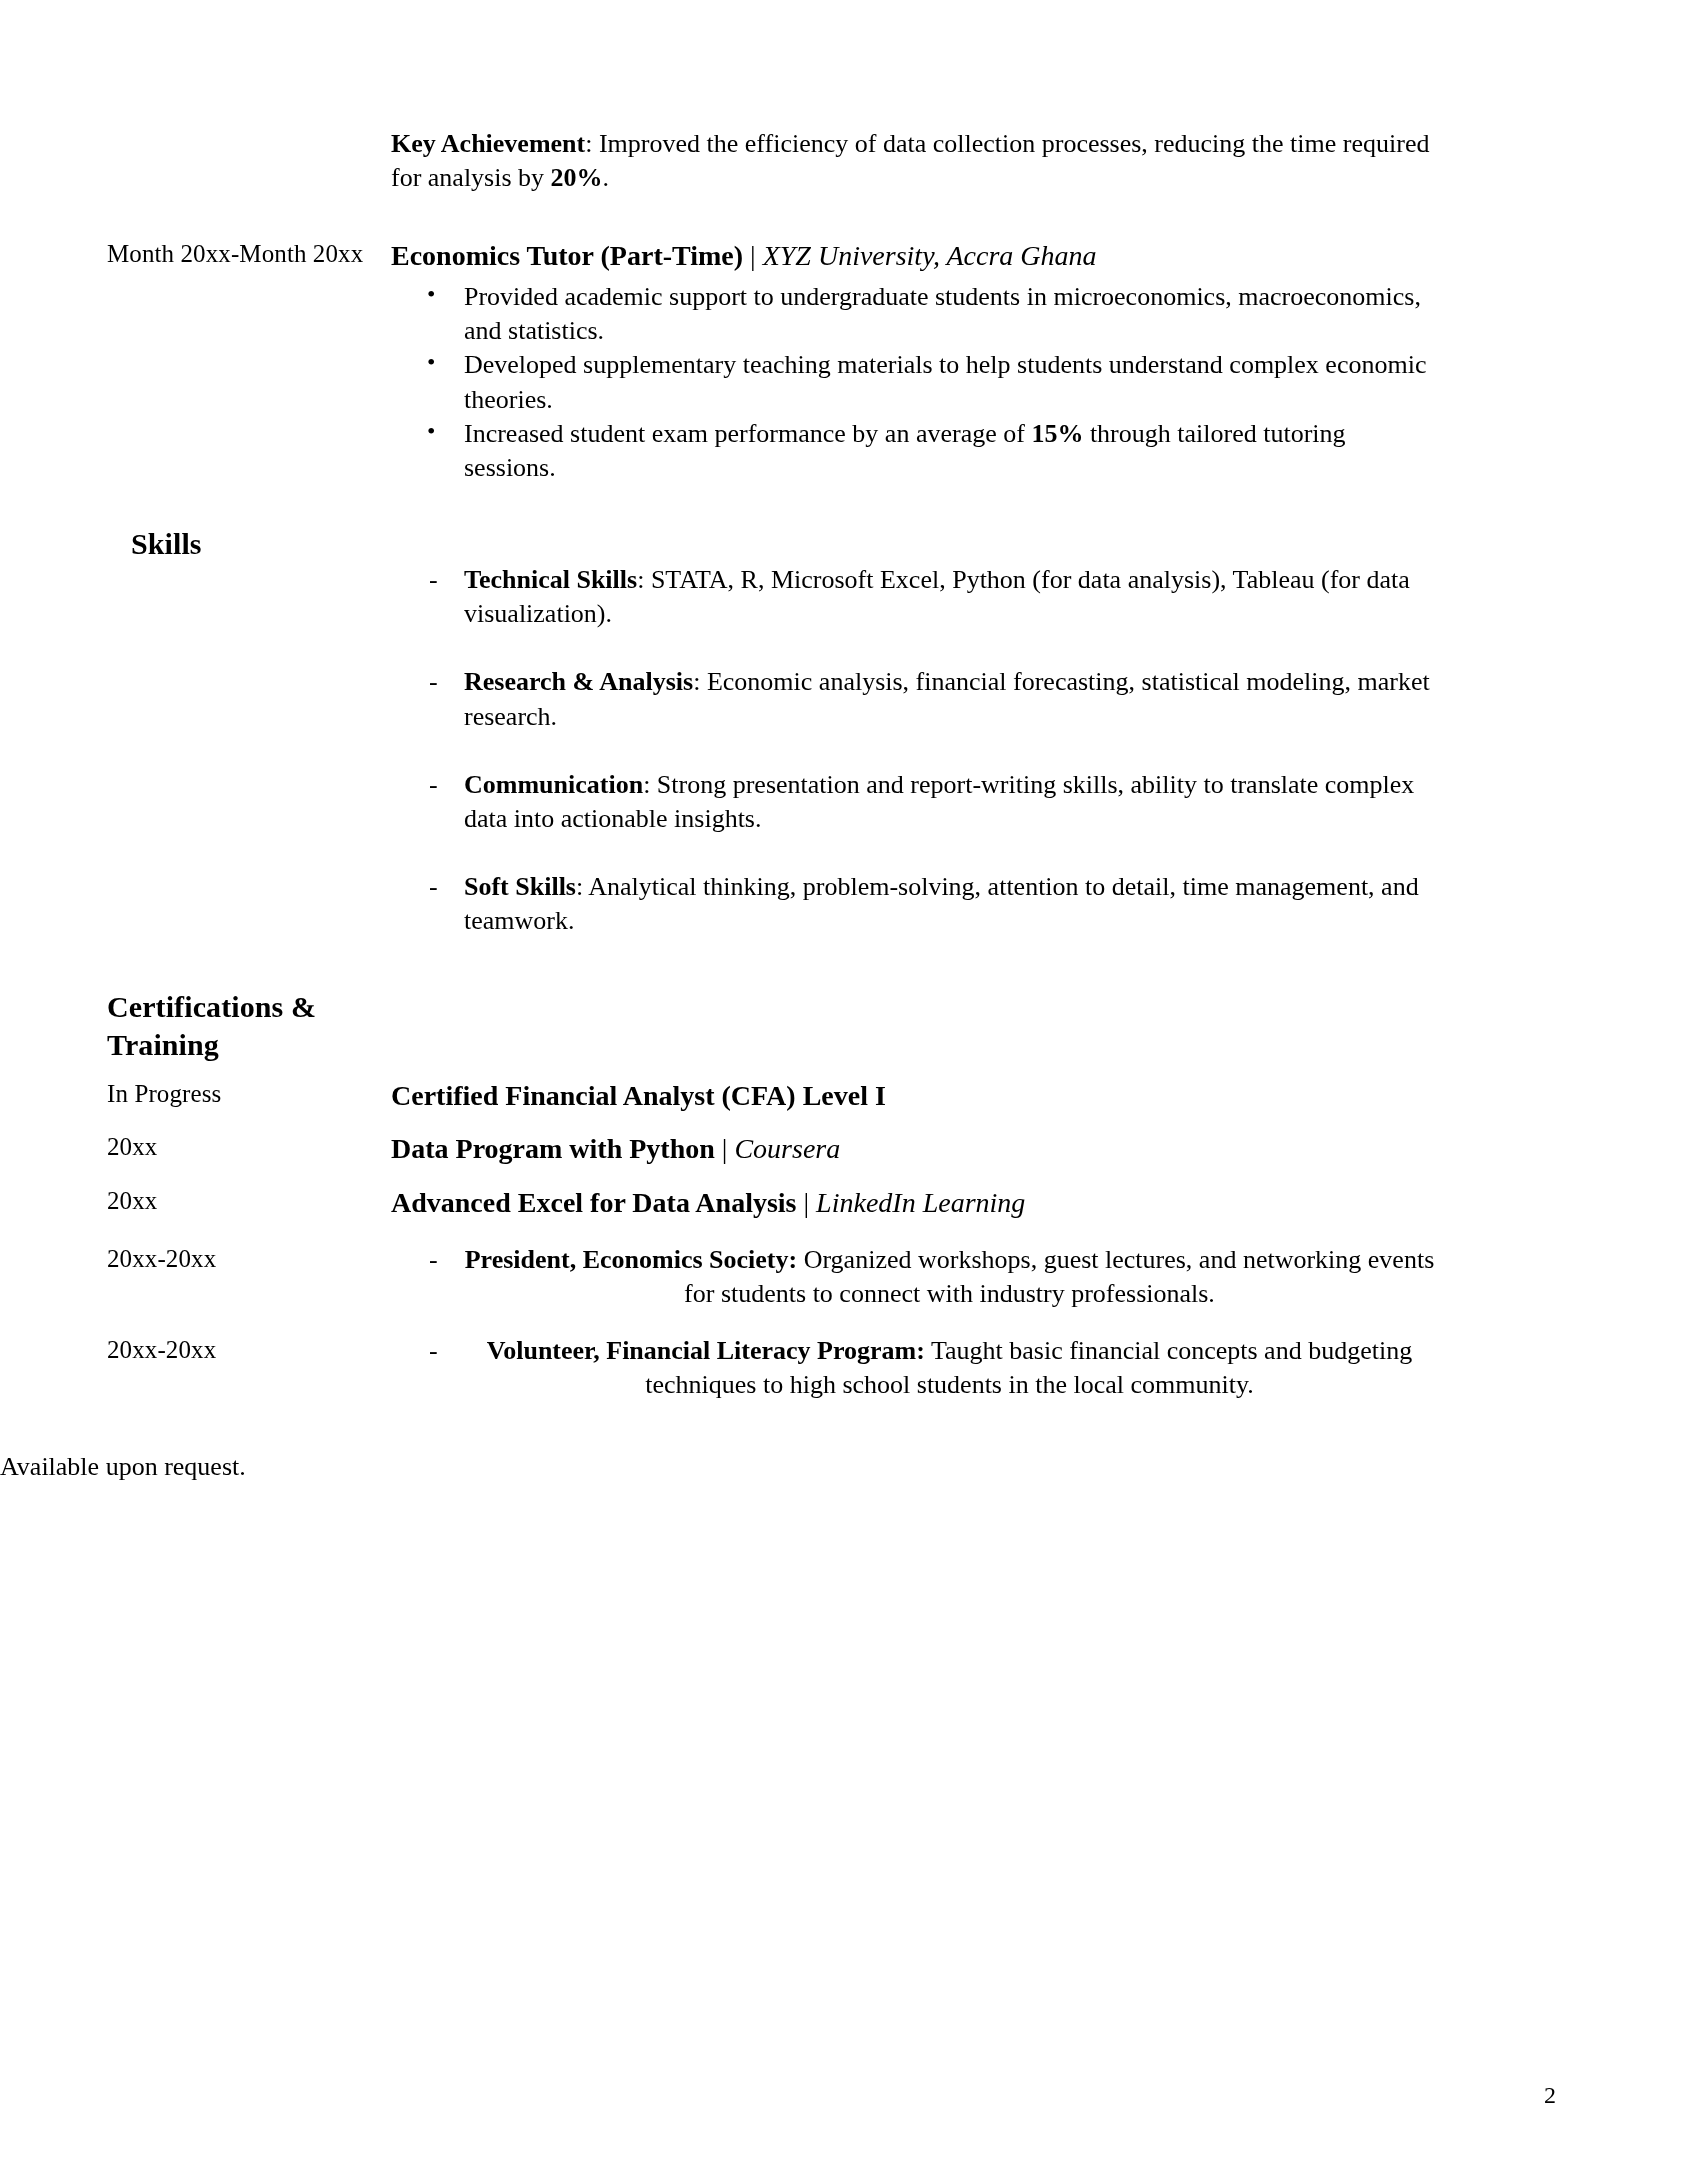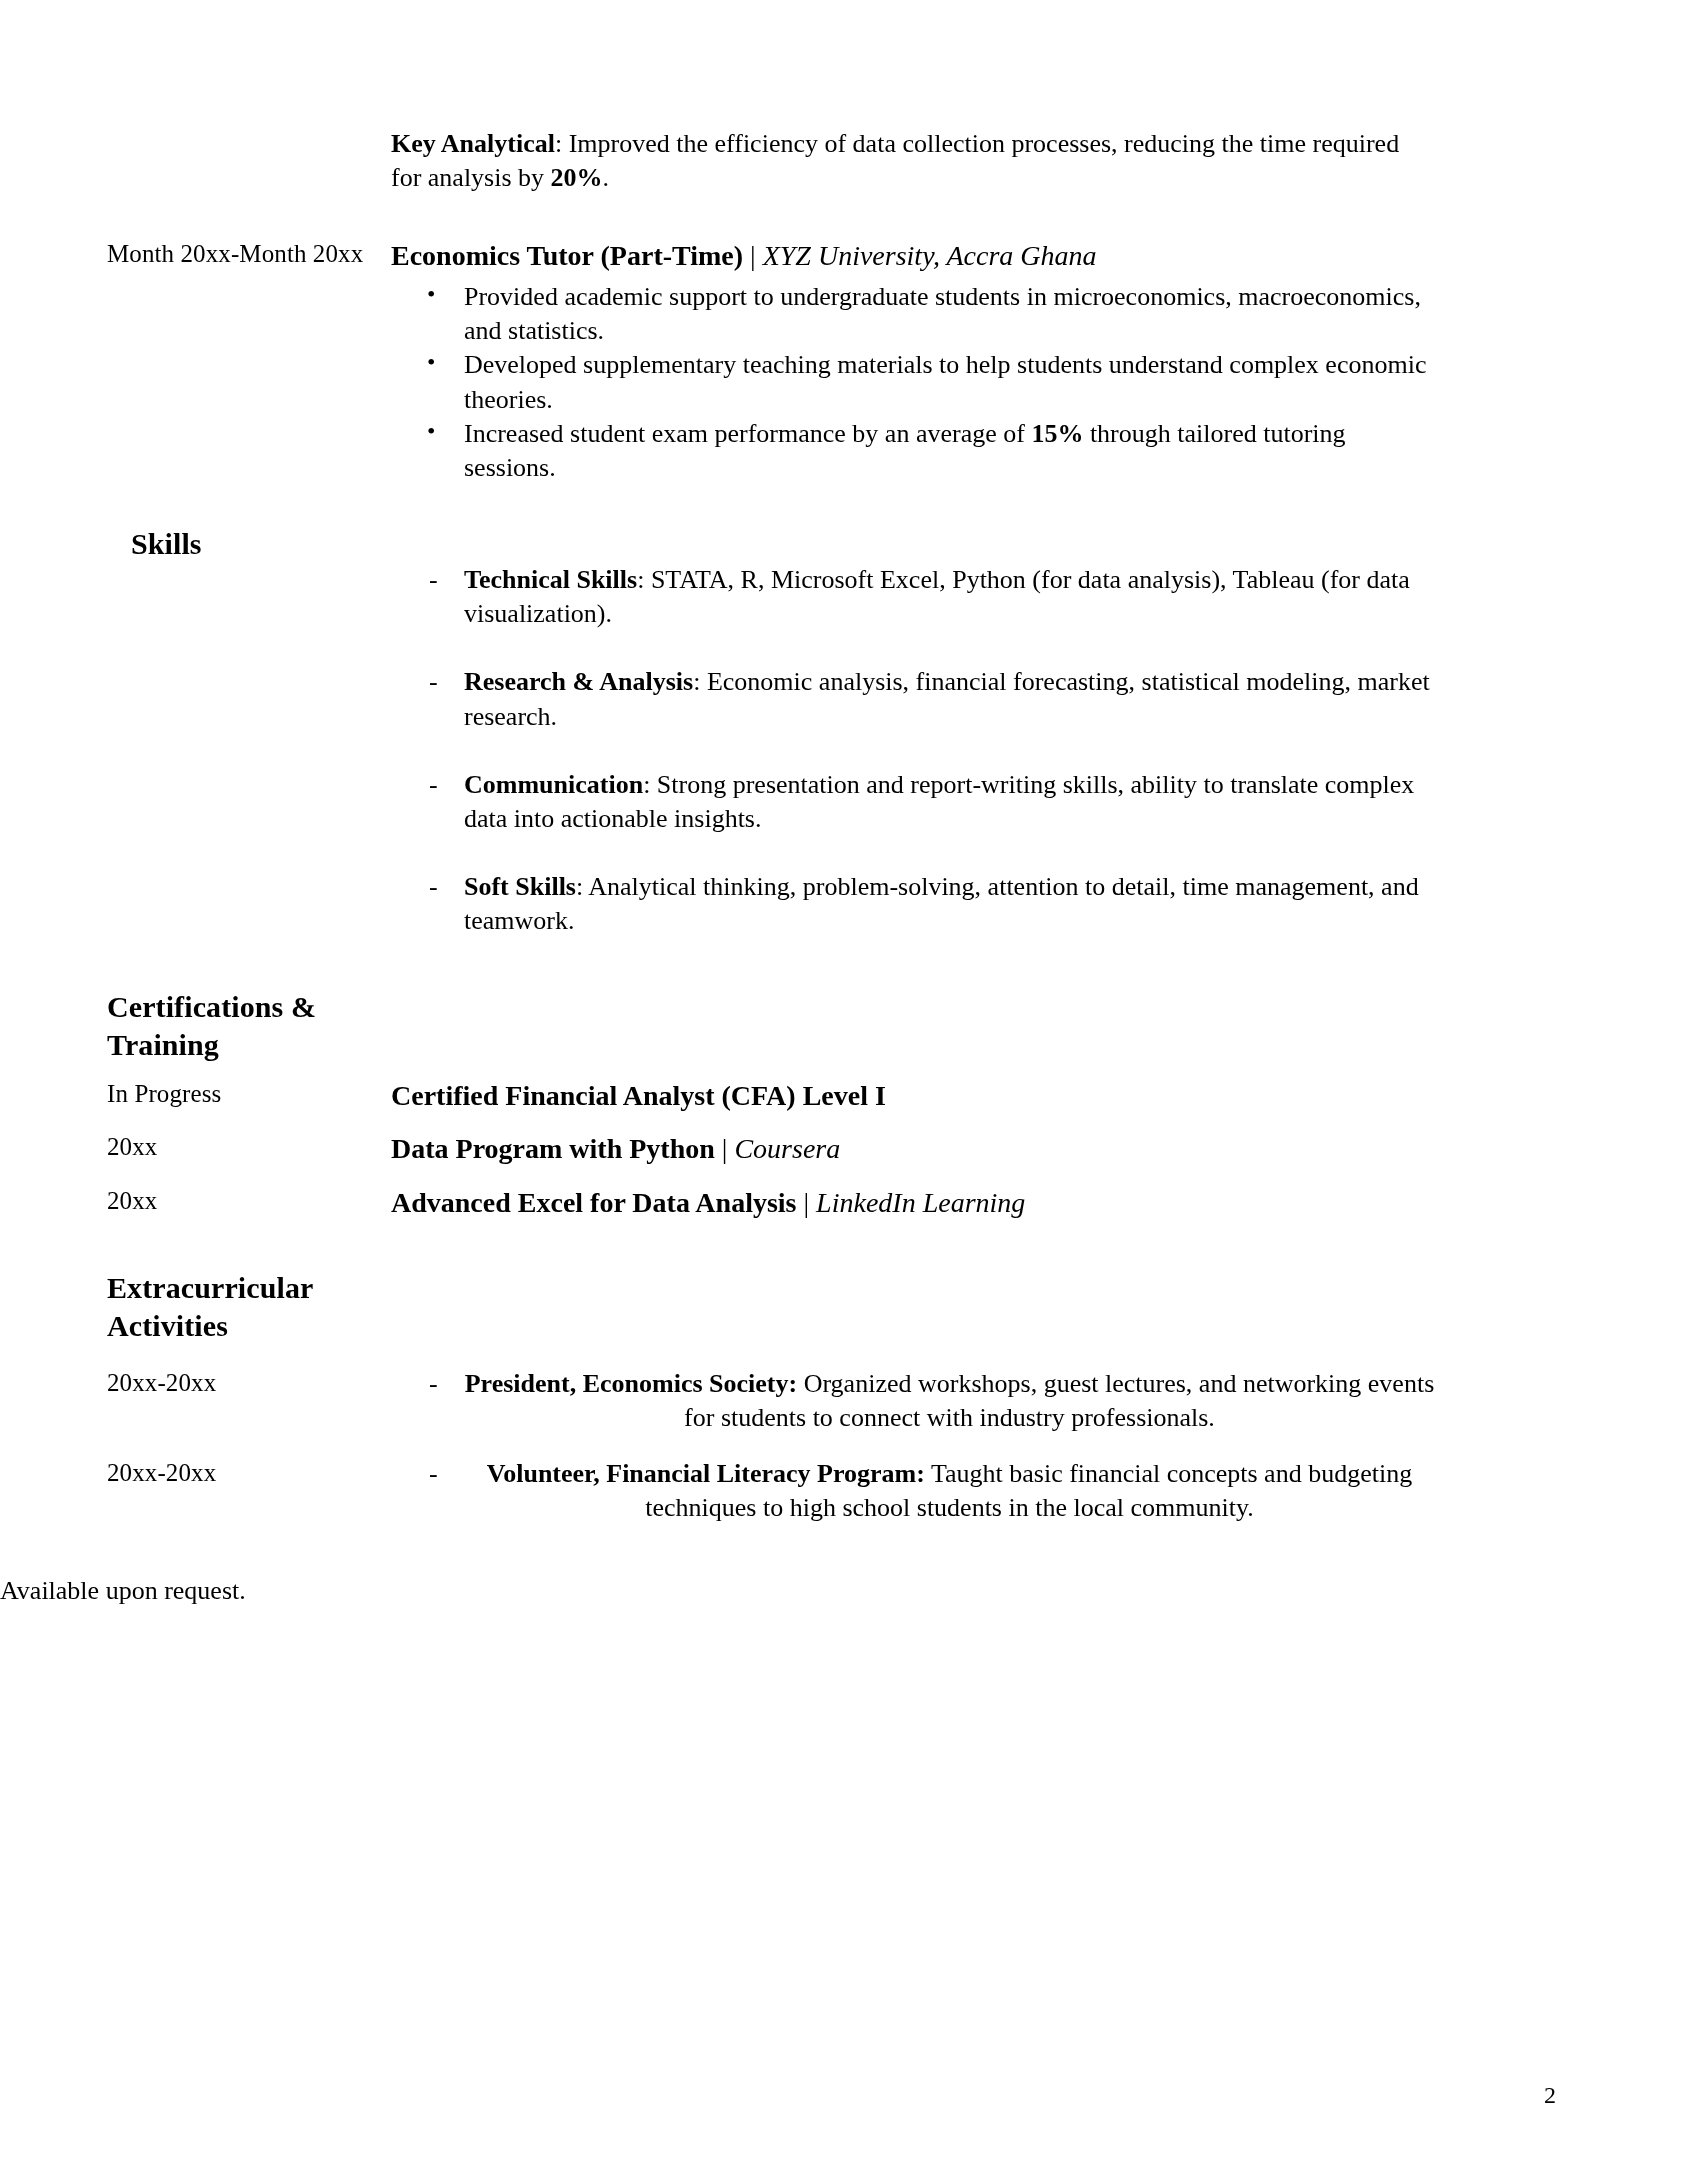--- a/index.html
+++ b/index.html
@@ -135,21 +135,21 @@
 </style>
 </head>
 <body>
 
 <div class="page">
   <div class="content">
 
     <div class="row" style="margin-top:127px;">
       <div class="col-left"></div>
       <div class="col-right">
-        <div class="body-text"><b>Key Analytical</b><span>: Improved the efficiency of data collection processes, reducing the time required for analysis by </span><b>20%</b><span>.</span></div>
+        <div class="body-text"><b>Key Achievement</b><span>: Improved the efficiency of data collection processes, reducing the time required for analysis by </span><b>20%</b><span>.</span></div>
       </div>
     </div>
 
     <div class="row" style="margin-top:42px;">
       <div class="col-left">
         <div class="date-label">Month 20xx-Month 20xx</div>
       </div>
       <div class="col-right">
         <div class="job-title"><span>Economics Tutor (Part-Time)</span><span class="pipe"> | </span><span class="org">XYZ University, Accra Ghana</span></div>
         <ul class="disc-list">
@@ -206,26 +206,20 @@
 
     <div class="row" style="margin-top:17px;">
       <div class="col-left">
         <div class="date-label">20xx</div>
       </div>
       <div class="col-right">
         <div class="job-title"><span>Advanced Excel for Data Analysis</span><span class="pipe"> | </span><span class="org">LinkedIn Learning</span></div>
       </div>
     </div>
 
-    <div class="row" style="margin-top:48px;">
-      <div class="col-left">
-        <div class="section-heading"><span>Extracurricular</span><br><span>Activities</span></div>
-      </div>
-      <div class="col-right"></div>
-    </div>
 
     <div class="row" style="margin-top:22px;">
       <div class="col-left">
         <div class="date-label">20xx-20xx</div>
       </div>
       <div class="col-right">
         <ul class="dash-list tight">
           <li><b>President, Economics Society:</b><span> Organized workshops, guest lectures, and networking events for students to connect with industry professionals.</span></li>
         </ul>
       </div>

